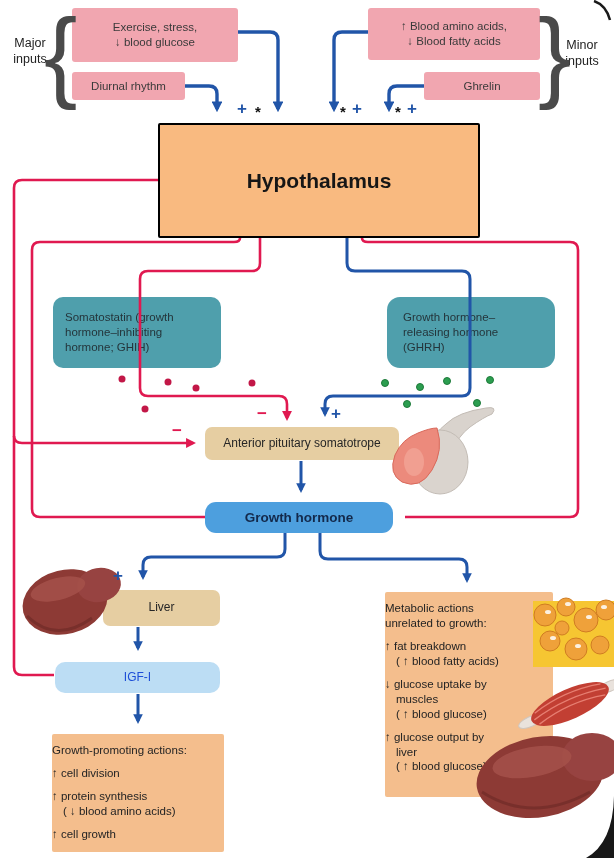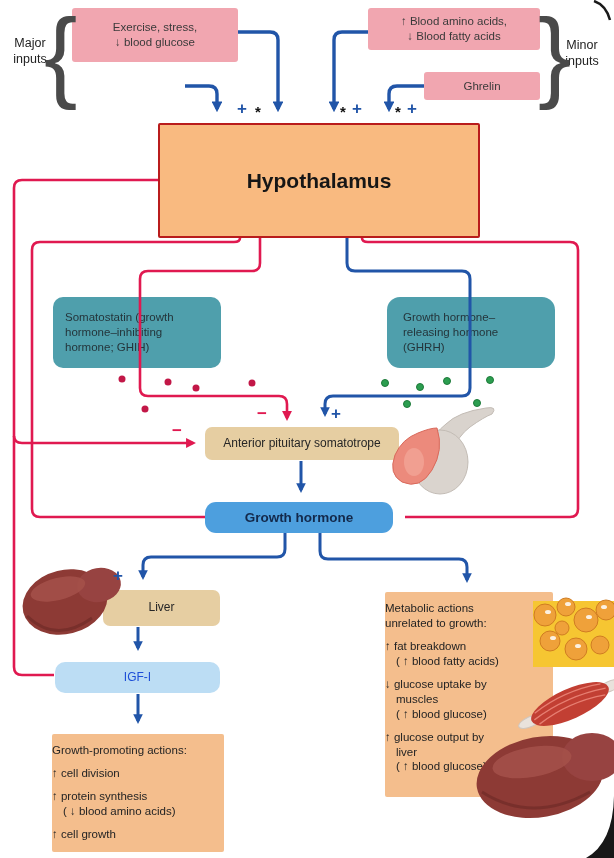--- a/index.html
+++ b/index.html
@@ -4,21 +4,21 @@
 <style>
   html,body{margin:0;padding:0;background:#ffffff;}
   .canvas{
     position:relative;width:614px;height:858px;overflow:hidden;background:#fff;
     font-family:"Liberation Sans","DejaVu Sans",sans-serif;color:#2b2b2b;
   }
   .lines{position:absolute;left:0;top:0;z-index:2;pointer-events:none;}
   .box{position:absolute;z-index:1;box-sizing:border-box;display:flex;align-items:center;justify-content:center;text-align:center;}
   .box .txt{white-space:pre-wrap;line-height:1.3;}
   .pink{background:#F1A6B0;border-radius:3px;font-size:11.5px;color:#3a3a3a;}
-  .hypo{background:#F9BA80;border:2px solid #b91c1c;border-radius:2px;font-size:21px;font-weight:600;color:#161616;}
+  .hypo{background:#F9BA80;border:2px solid #000000;border-radius:2px;font-size:21px;font-weight:600;color:#161616;}
   .teal{background:#4F9FAC;border-radius:10px;font-size:11.5px;color:#24353b;justify-content:flex-start;text-align:left;padding:8px 12px;}
   .tan{background:#E6CEA2;border-radius:7px;font-size:12px;color:#262626;}
   .bluebox{background:#4D9FDE;border-radius:11px;font-size:13.5px;font-weight:bold;color:#13294b;}
   .lblue{background:#BCDDF4;border-radius:10px;font-size:12px;color:#1d4ed8;}
   .peach{background:#F4BE8D;border-radius:2px;font-size:11.5px;color:#242424;
          display:block;text-align:left;padding:9px 0;}
   .action-title{white-space:pre-wrap;line-height:1.3;}
   .action-item{white-space:pre-wrap;line-height:1.3;margin-top:8px;padding-left:11px;text-indent:-11px;}
   .sidelabel{position:absolute;z-index:3;font-size:12.5px;line-height:1.25;text-align:center;color:#222;white-space:pre-wrap;}
   .brace{position:absolute;z-index:3;font-size:100px;line-height:104px;color:#4a4a4a;}
@@ -29,21 +29,24 @@
 </style>
 </head>
 <body>
 
 <div class="canvas">
 
   <div class="box pink" style="left:72px;top:8px;width:166px;height:54px;">
     <span class="txt">Exercise, stress,
 ↓ blood glucose</span>
   </div>
-  <div class="box pink" style="left:368px;top:8px;width:172px;height:42px;">
+  <div class="box pink" style="left:72px;top:72px;width:113px;height:28px;">
+    <span class="txt">Diurnal rhythm</span>
+  </div>
+  <div class="box pink" style="left:368px;top:8px;width:172px;height:52px;">
     <span class="txt">↑ Blood amino acids,
 ↓ Blood fatty acids</span>
   </div>
   <div class="box pink" style="left:424px;top:72px;width:116px;height:28px;">
     <span class="txt">Ghrelin</span>
   </div>
 
   <div class="box hypo" style="left:158px;top:123px;width:322px;height:115px;">
     <span class="txt">Hypothalamus</span>
   </div>

